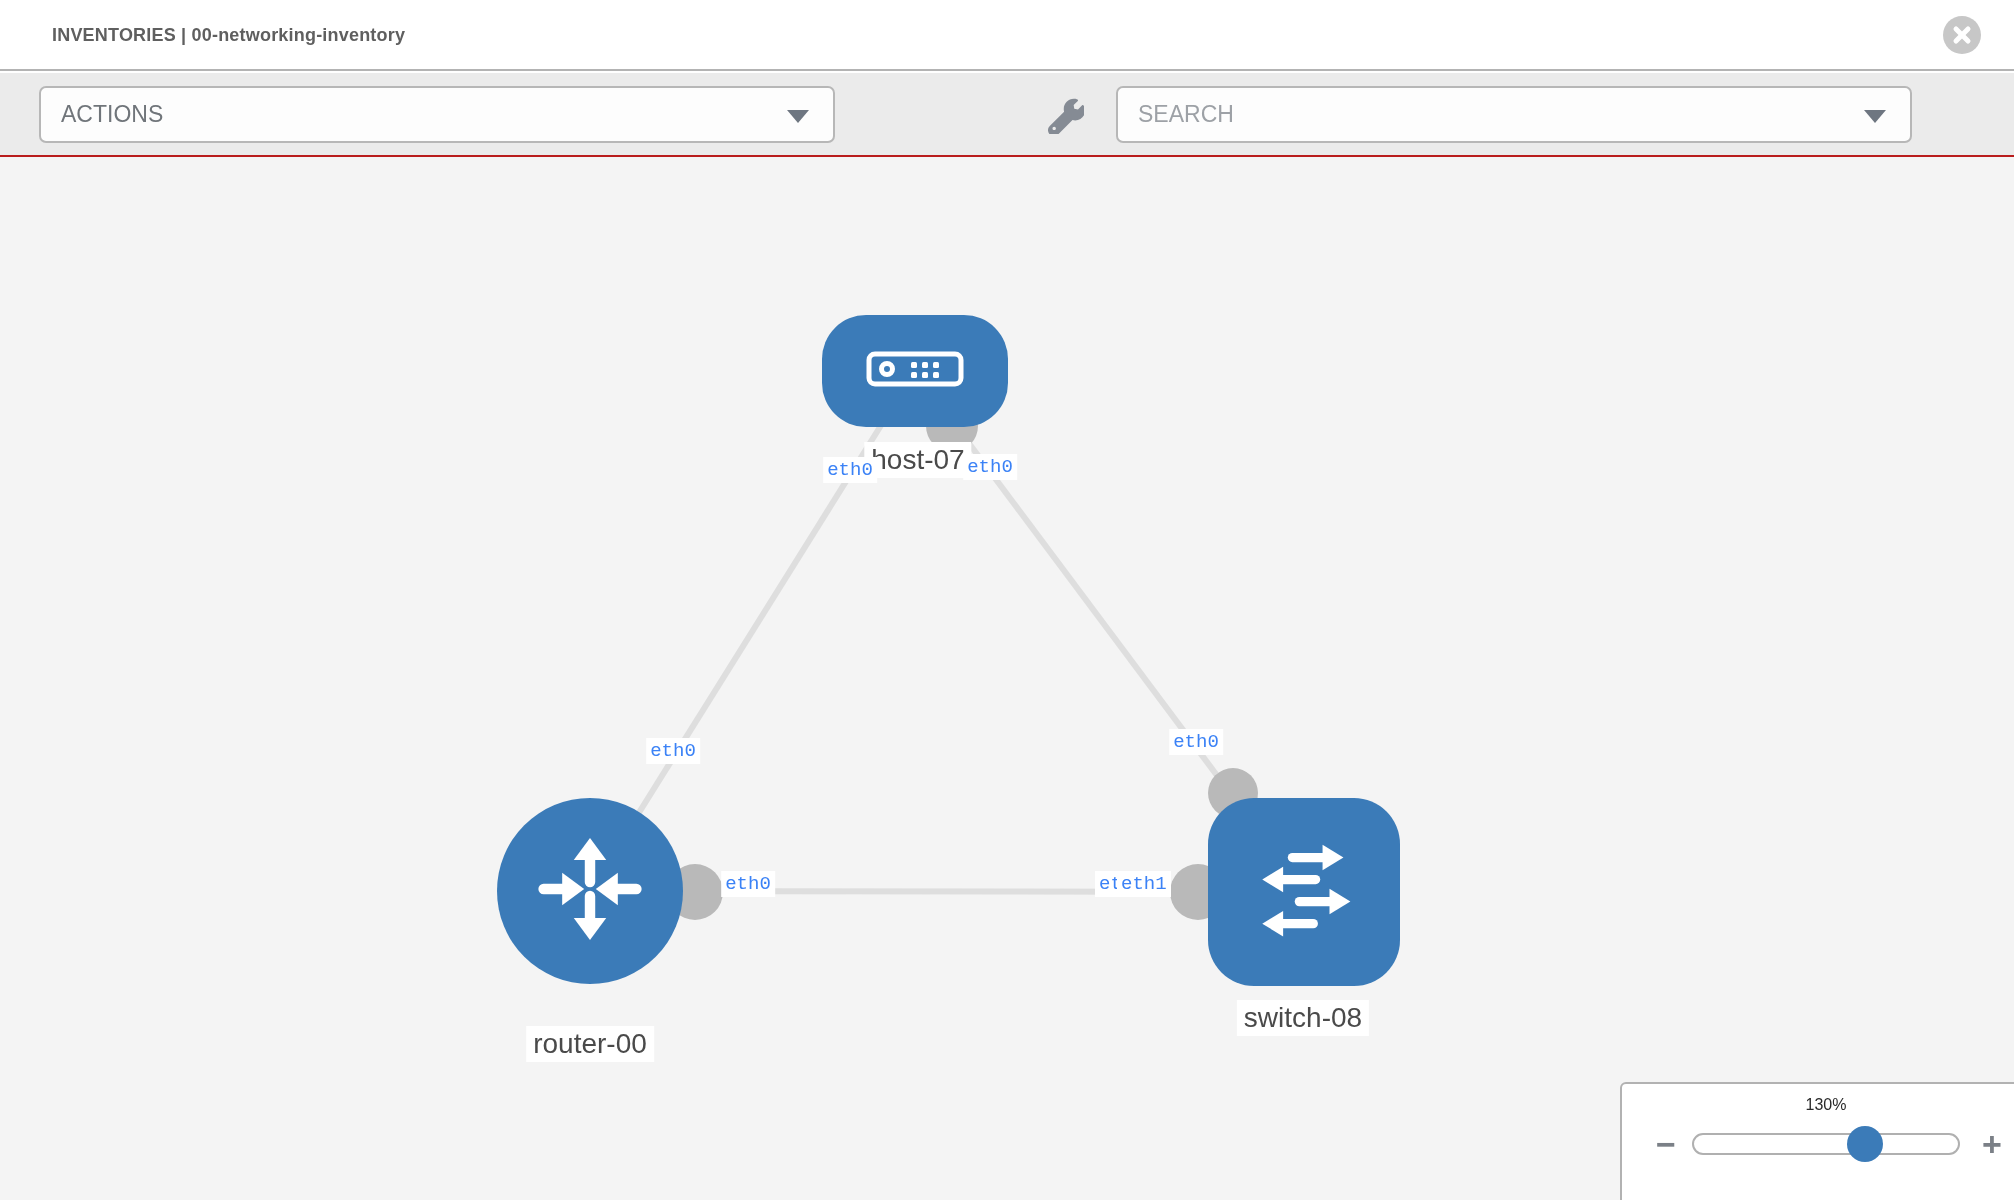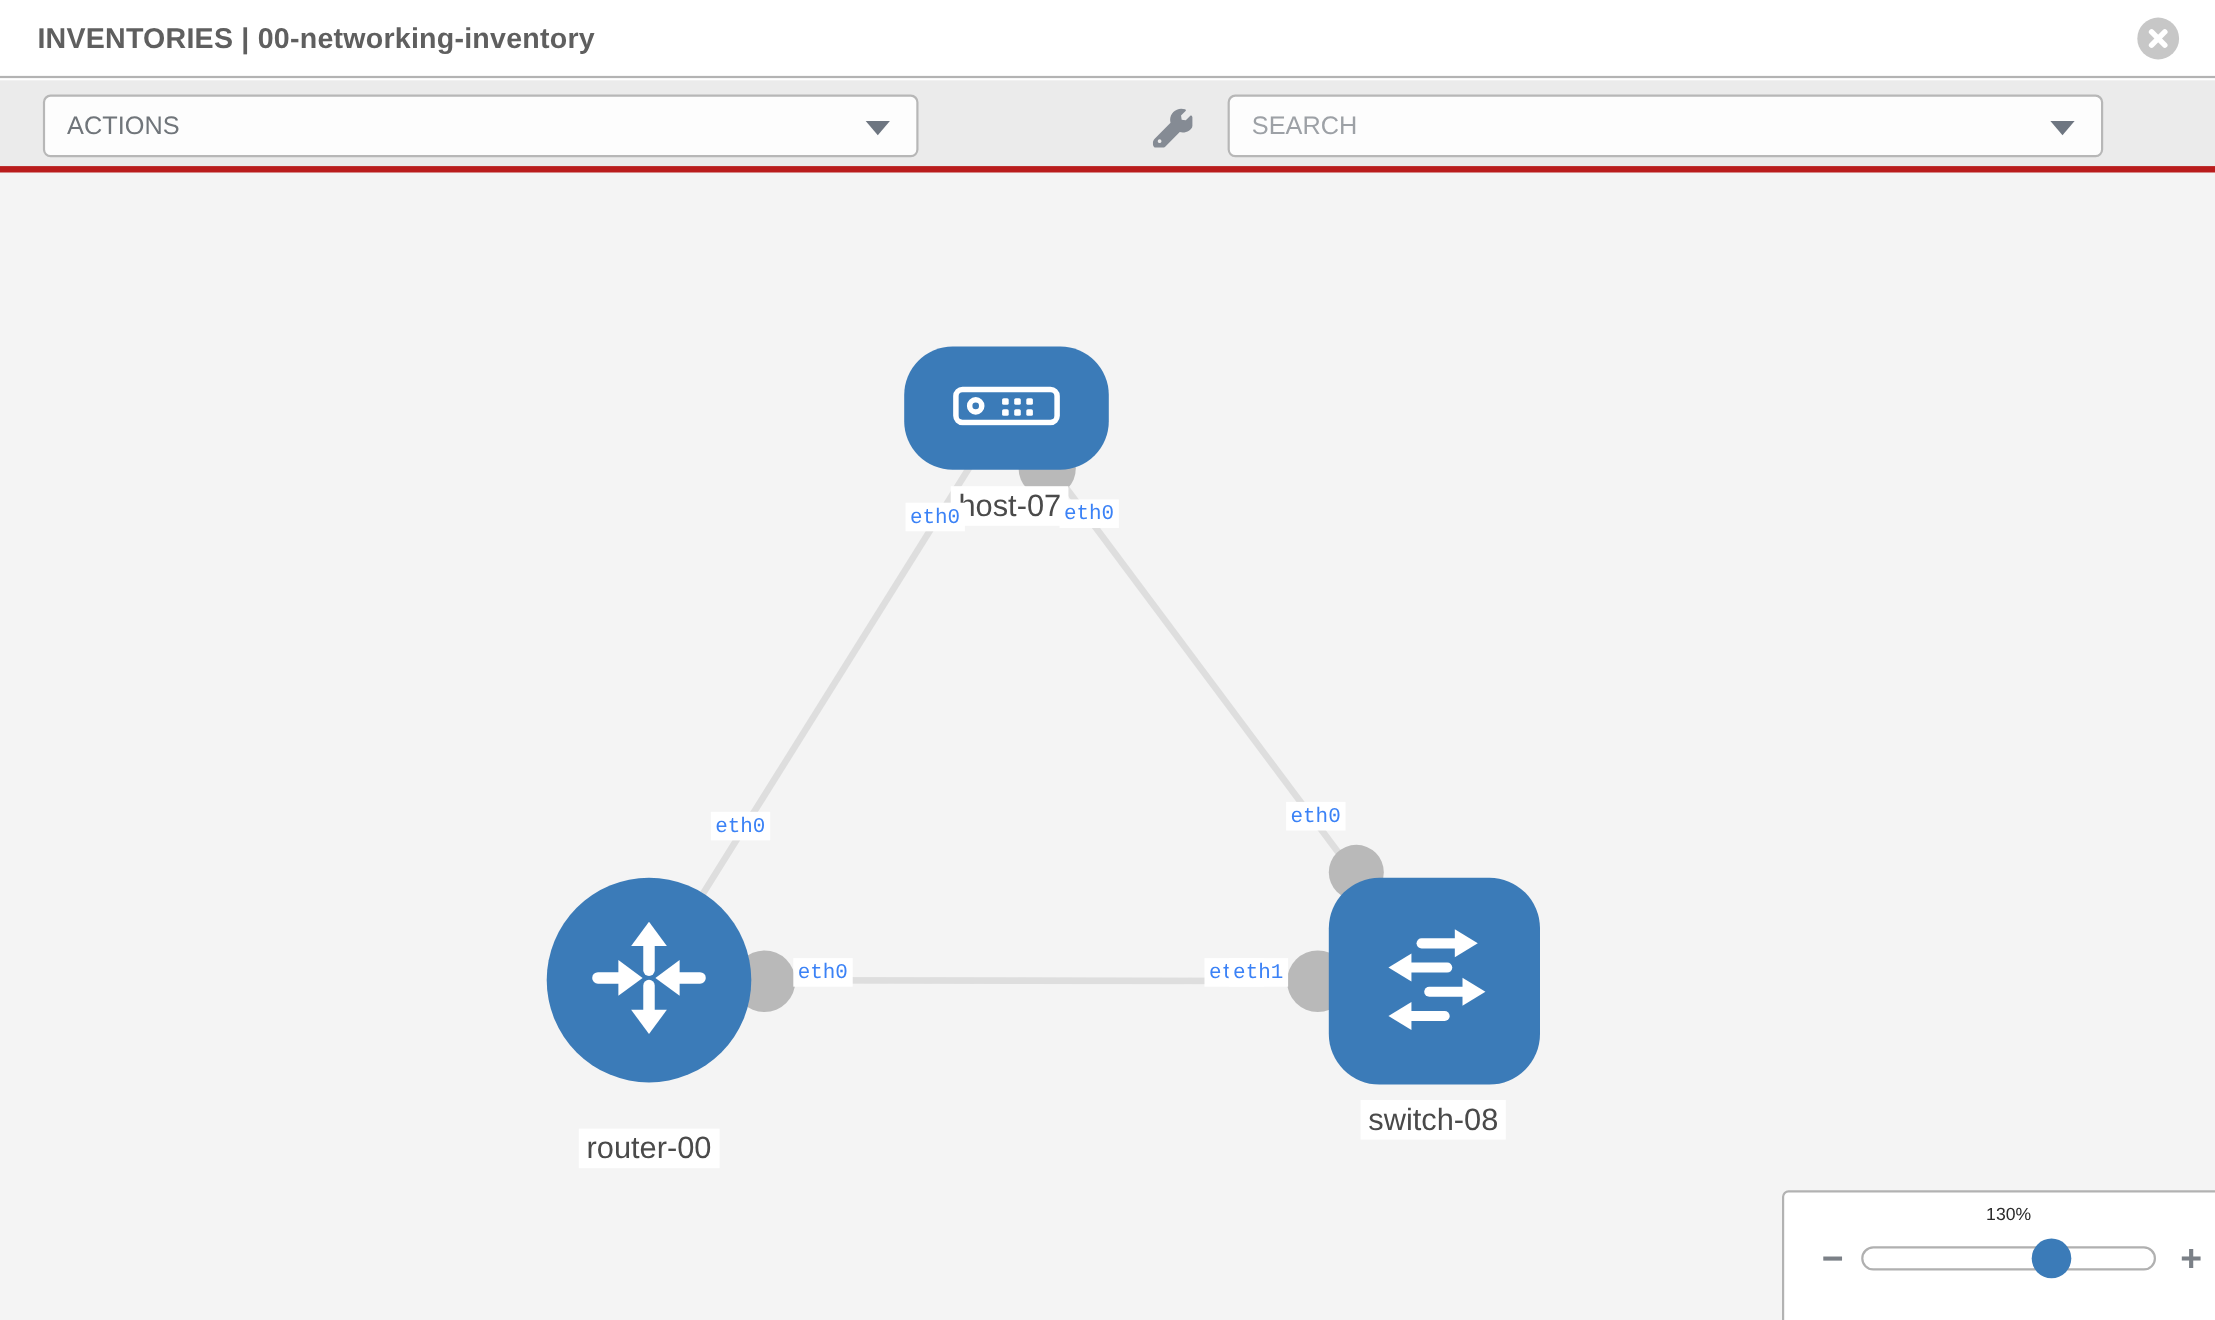--- a/index.html
+++ b/index.html
@@ -2,29 +2,29 @@
 <html><head>
 <meta charset="utf-8">
 <style>
   * { margin:0; padding:0; box-sizing:border-box; }
   html,body { width:2014px; height:1200px; overflow:hidden;
     font-family:"Liberation Sans", sans-serif; background:#fff; }
 
   
   .header { position:absolute; left:0; top:0; width:2014px; height:71px;
     background:#ffffff; border-bottom:2px solid #b3b3b3; }
-  .header-title { position:absolute; left:34px; top:0; line-height:71px;
-    font-size:26px; font-weight:bold; color:#5f5f5f; letter-spacing:.2px; }
+  .header-title { position:absolute; left:52px; top:0; line-height:71px;
+    font-size:18px; font-weight:bold; color:#5f5f5f; letter-spacing:.2px; }
   .close-btn { position:absolute; left:1943px; top:16px; width:38px; height:38px;
     border-radius:50%; background:#c7c7c7; border:none; cursor:pointer; }
   .close-btn svg { position:absolute; left:9px; top:9px; }
 
   
   .toolbar { position:absolute; left:0; top:73px; width:2014px; height:84px;
-    background:#ebebeb; border-bottom:6px solid #b91c1c; }
+    background:#ebebeb; border-bottom:2px solid #b91c1c; }
   .dropdown { position:absolute; top:13px; height:57px; width:796px;
     background:#fdfdfd; border:2px solid #b7b7b7; border-radius:7px; cursor:pointer; }
   .dropdown .dd-label { position:absolute; left:20px; top:0; line-height:53px;
     font-size:23px; color:#70757a; }
   .dropdown.search .dd-label { color:#9da1a6; }
   .caret { position:absolute; right:24px; top:22px; width:0; height:0;
     border-left:11px solid transparent; border-right:11px solid transparent;
     border-top:13px solid #6e7681; }
   .tool-icon-btn { position:absolute; top:24px; width:38px; height:38px;
     background:transparent; border:none; cursor:pointer; }

